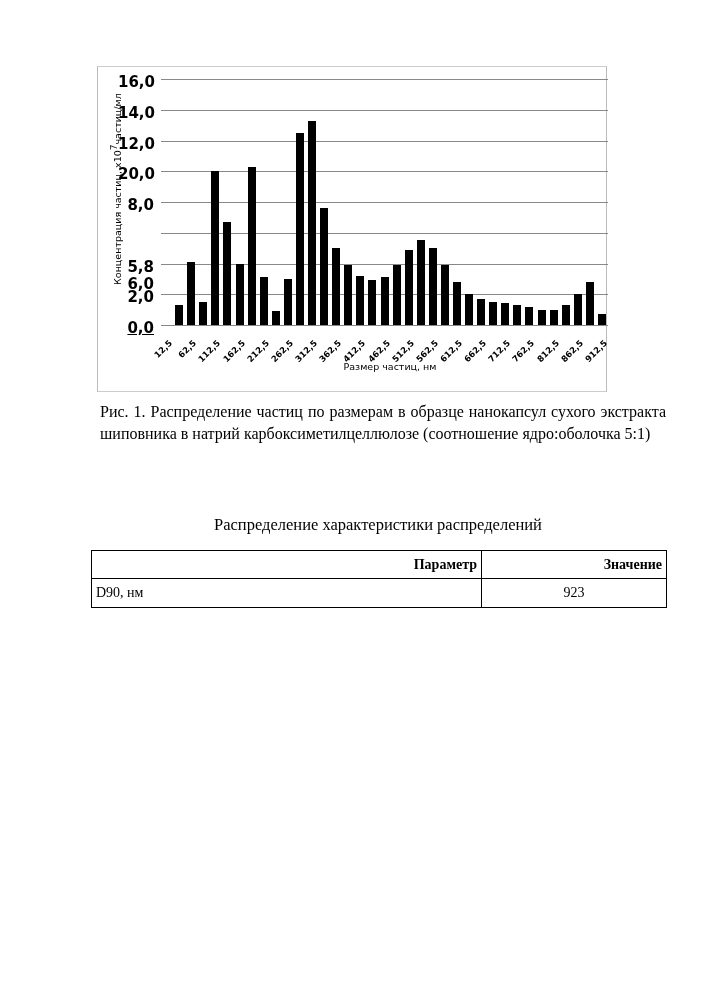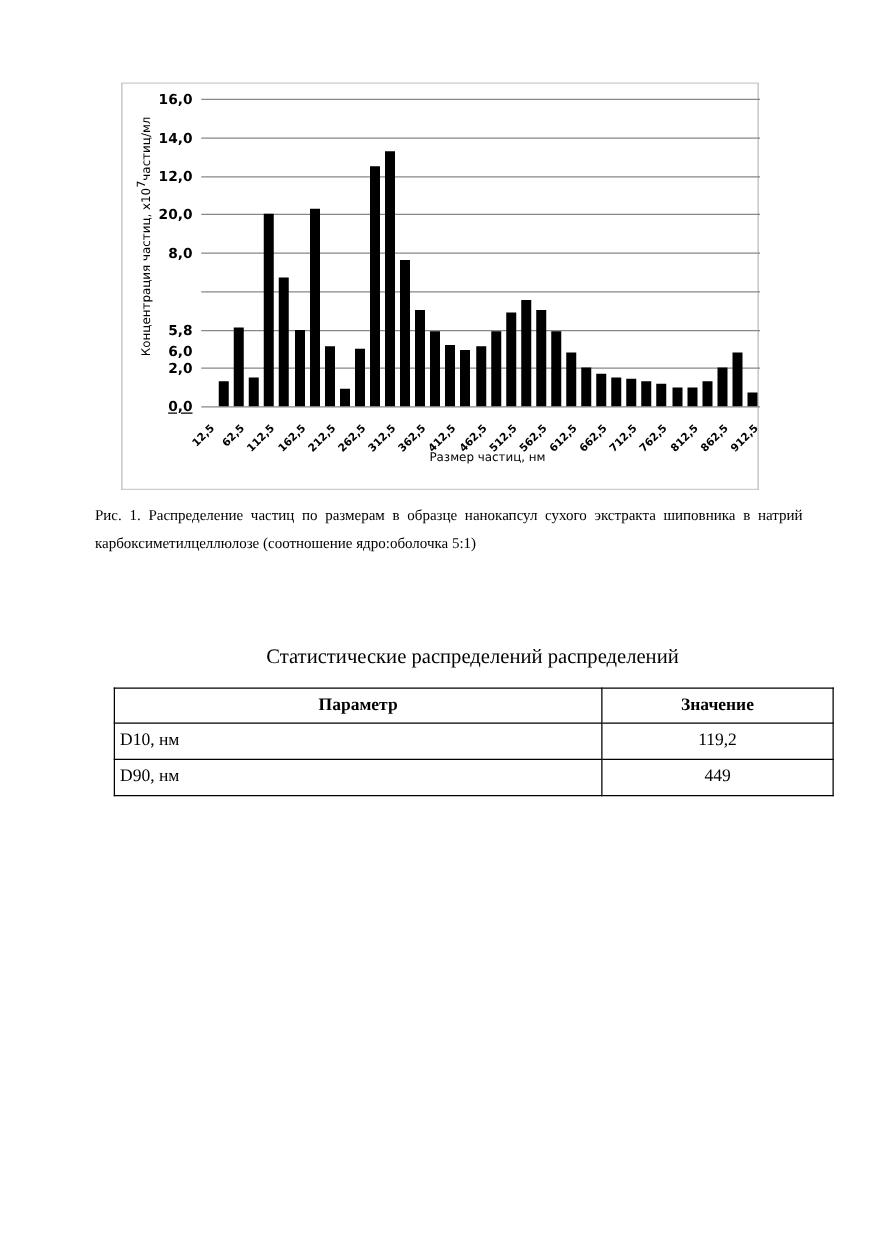--- a/index.html
+++ b/index.html
@@ -1,29 +1,29 @@
 <!DOCTYPE html>
 <html><head>
 <meta charset="utf-8">
 <style>
   html, body { margin: 0; padding: 0; background: #fff; }
   body { width: 707px; height: 1000px; position: relative; font-family: "Liberation Serif", serif; color: #000; overflow: hidden; }
   .chart-frame { position: absolute; left: 97px; top: 66px; width: 508px; height: 324px; border-left: 1px solid #bbb; border-right: 1px solid #bbb; border-top: 1px solid #ccc; border-bottom: 1px solid #ccc; }
   .plot { position: absolute; left: 161px; top: 79px; width: 447px; height: 246px; }
   .gridline { position: absolute; left: 0; width: 447px; height: 0; border-top: 1px solid #888; }
-  .ytick { position: absolute; left: 118px; width: 36px; text-align: right; font-family: "DejaVu Sans", sans-serif; font-size: 11px; font-weight: bold; }
+  .ytick { position: absolute; left: 118px; width: 36px; text-align: right; font-family: "DejaVu Sans", sans-serif; font-size: 15px; font-weight: bold; }
   .bar { position: absolute; bottom: 0; background: #000; width: 8px; }
   .xtick { position: absolute; top: 338px; font-family: "DejaVu Sans", sans-serif; font-size: 8.5px; font-weight: bold; transform: rotate(-45deg); transform-origin: right top; white-space: nowrap; text-align: right; width: 40px; }
   .ylabel { position: absolute; left: 44px; top: 182px; width: 240px; transform: rotate(-90deg); transform-origin: center; text-align: center; font-family: "DejaVu Sans", sans-serif; font-size: 9.5px; white-space: nowrap; left: -4px; }
   .xlabel { position: absolute; left: 290px; top: 361px; width: 200px; text-align: center; font-family: "DejaVu Sans", sans-serif; font-size: 9.5px; }
-  .caption { position: absolute; left: 76px; top: 401px; width: 566px; font-size: 12px; line-height: 22px; text-align: justify; }
+  .caption { position: absolute; left: 100px; top: 401px; width: 566px; font-size: 16px; line-height: 22px; text-align: justify; }
   .table-title { position: absolute; left: 90px; top: 515px; width: 576px; text-align: center; font-size: 16.5px; }
   table.stats { position: absolute; left: 91px; top: 550px; width: 576px; border-collapse: collapse; font-size: 14px; }
   table.stats td, table.stats th { border: 1px solid #000; height: 28px; padding: 0 4px; vertical-align: middle; }
-  table.stats th { font-weight: bold; text-align: center; height: 27px; margin-top: 48px; }
+  table.stats th { font-weight: bold; text-align: right; height: 27px; margin-top: 48px; }
   table.stats td.val { text-align: center; width: 176px; }
   table.stats tr.last td { height: 34px; vertical-align: top; padding-top: 4px; }
   sup { font-size: 9px; }
 </style>
 </head>
 <body>
 
 <div class="chart-frame"></div>
 <div id="yticks">
     <div class="ytick" style="top: 319px; text-decoration: underline;">0,0</div>
@@ -102,29 +102,25 @@
     <div class="xtick" style="left: 489.473px;">762,5</div>
     <div class="xtick" style="left: 513.635px;">812,5</div>
     <div class="xtick" style="left: 537.797px;">862,5</div>
     <div class="xtick" style="left: 561.959px;">912,5</div>
   </div>
 <div class="ylabel"><span>Концентрация частиц, x10</span><sup>7</sup><span>частиц/мл</span></div>
 <div class="xlabel">Размер частиц, нм</div>
 
 <div class="caption">Рис. 1. Распределение частиц по размерам в образце нанокапсул сухого экстракта шиповника в натрий карбоксиметилцеллюлозе (соотношение ядро:оболочка 5:1)</div>
 
-<div class="table-title">Статистические распределений распределений</div>
+<div class="table-title">Распределение характеристики распределений</div>
 <table class="stats">
   <tbody>
       <tr>
     <th>Параметр</th>
     <th style="width:176px">Значение</th>
   </tr>
   <tr>
-        <td>D10, нм</td>
-        <td class="val">119,2</td>
-      </tr>
-  <tr>
         <td>D90, нм</td>
-        <td class="val">449</td>
+        <td class="val">923</td>
       </tr>
 </tbody>
   </table>
 
 </body></html>

